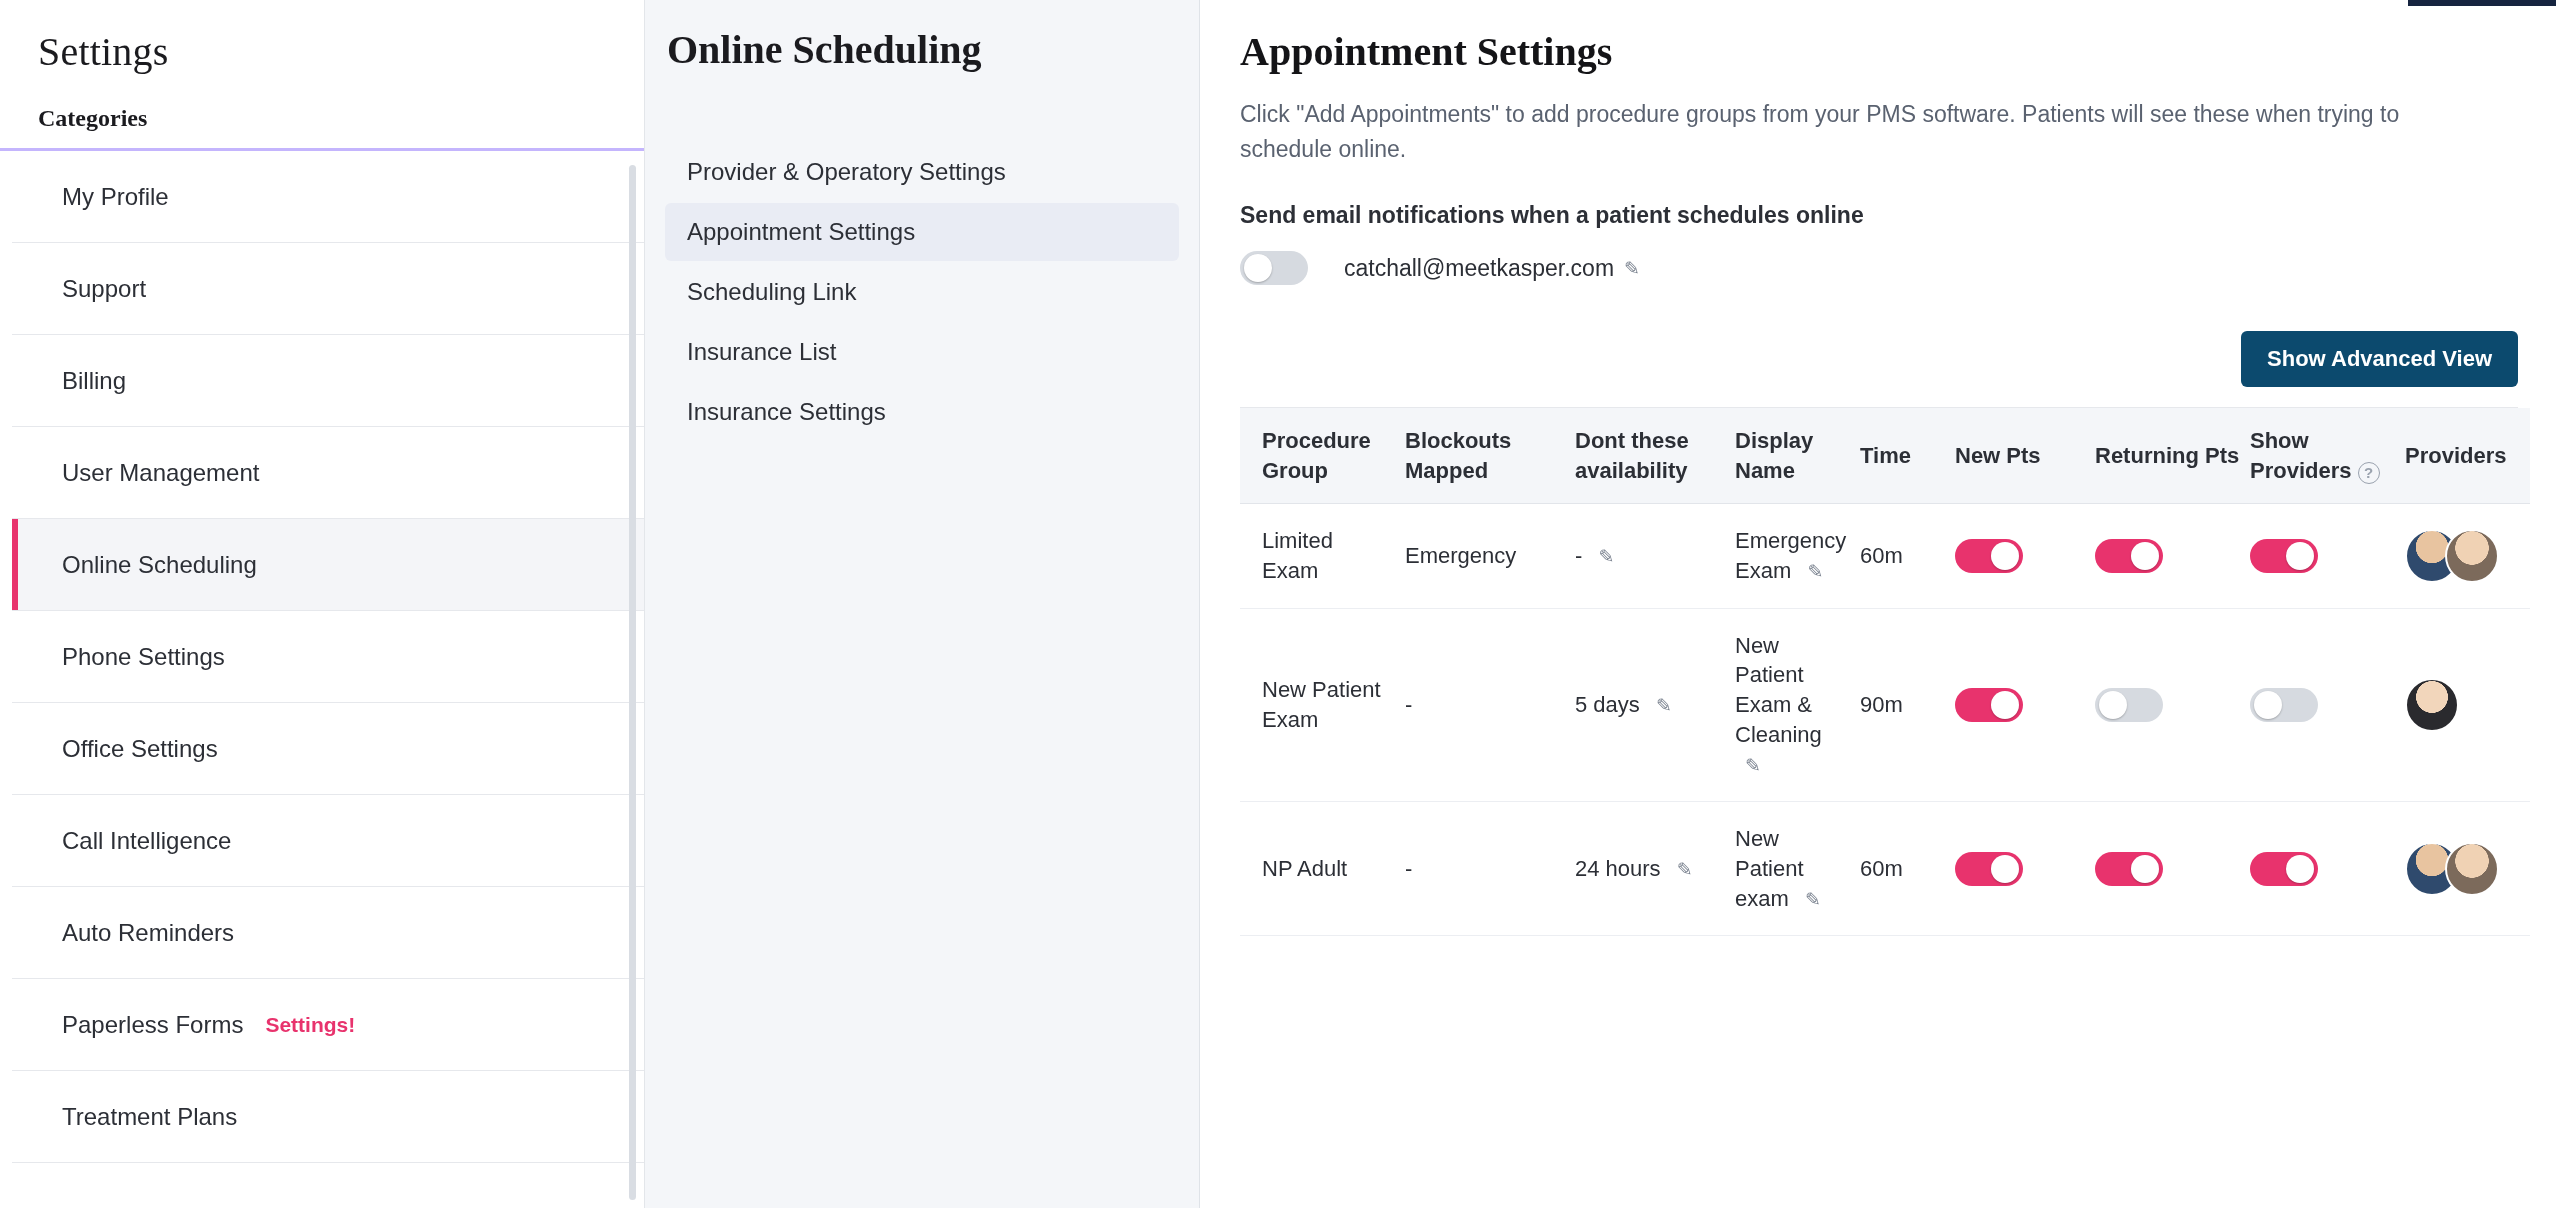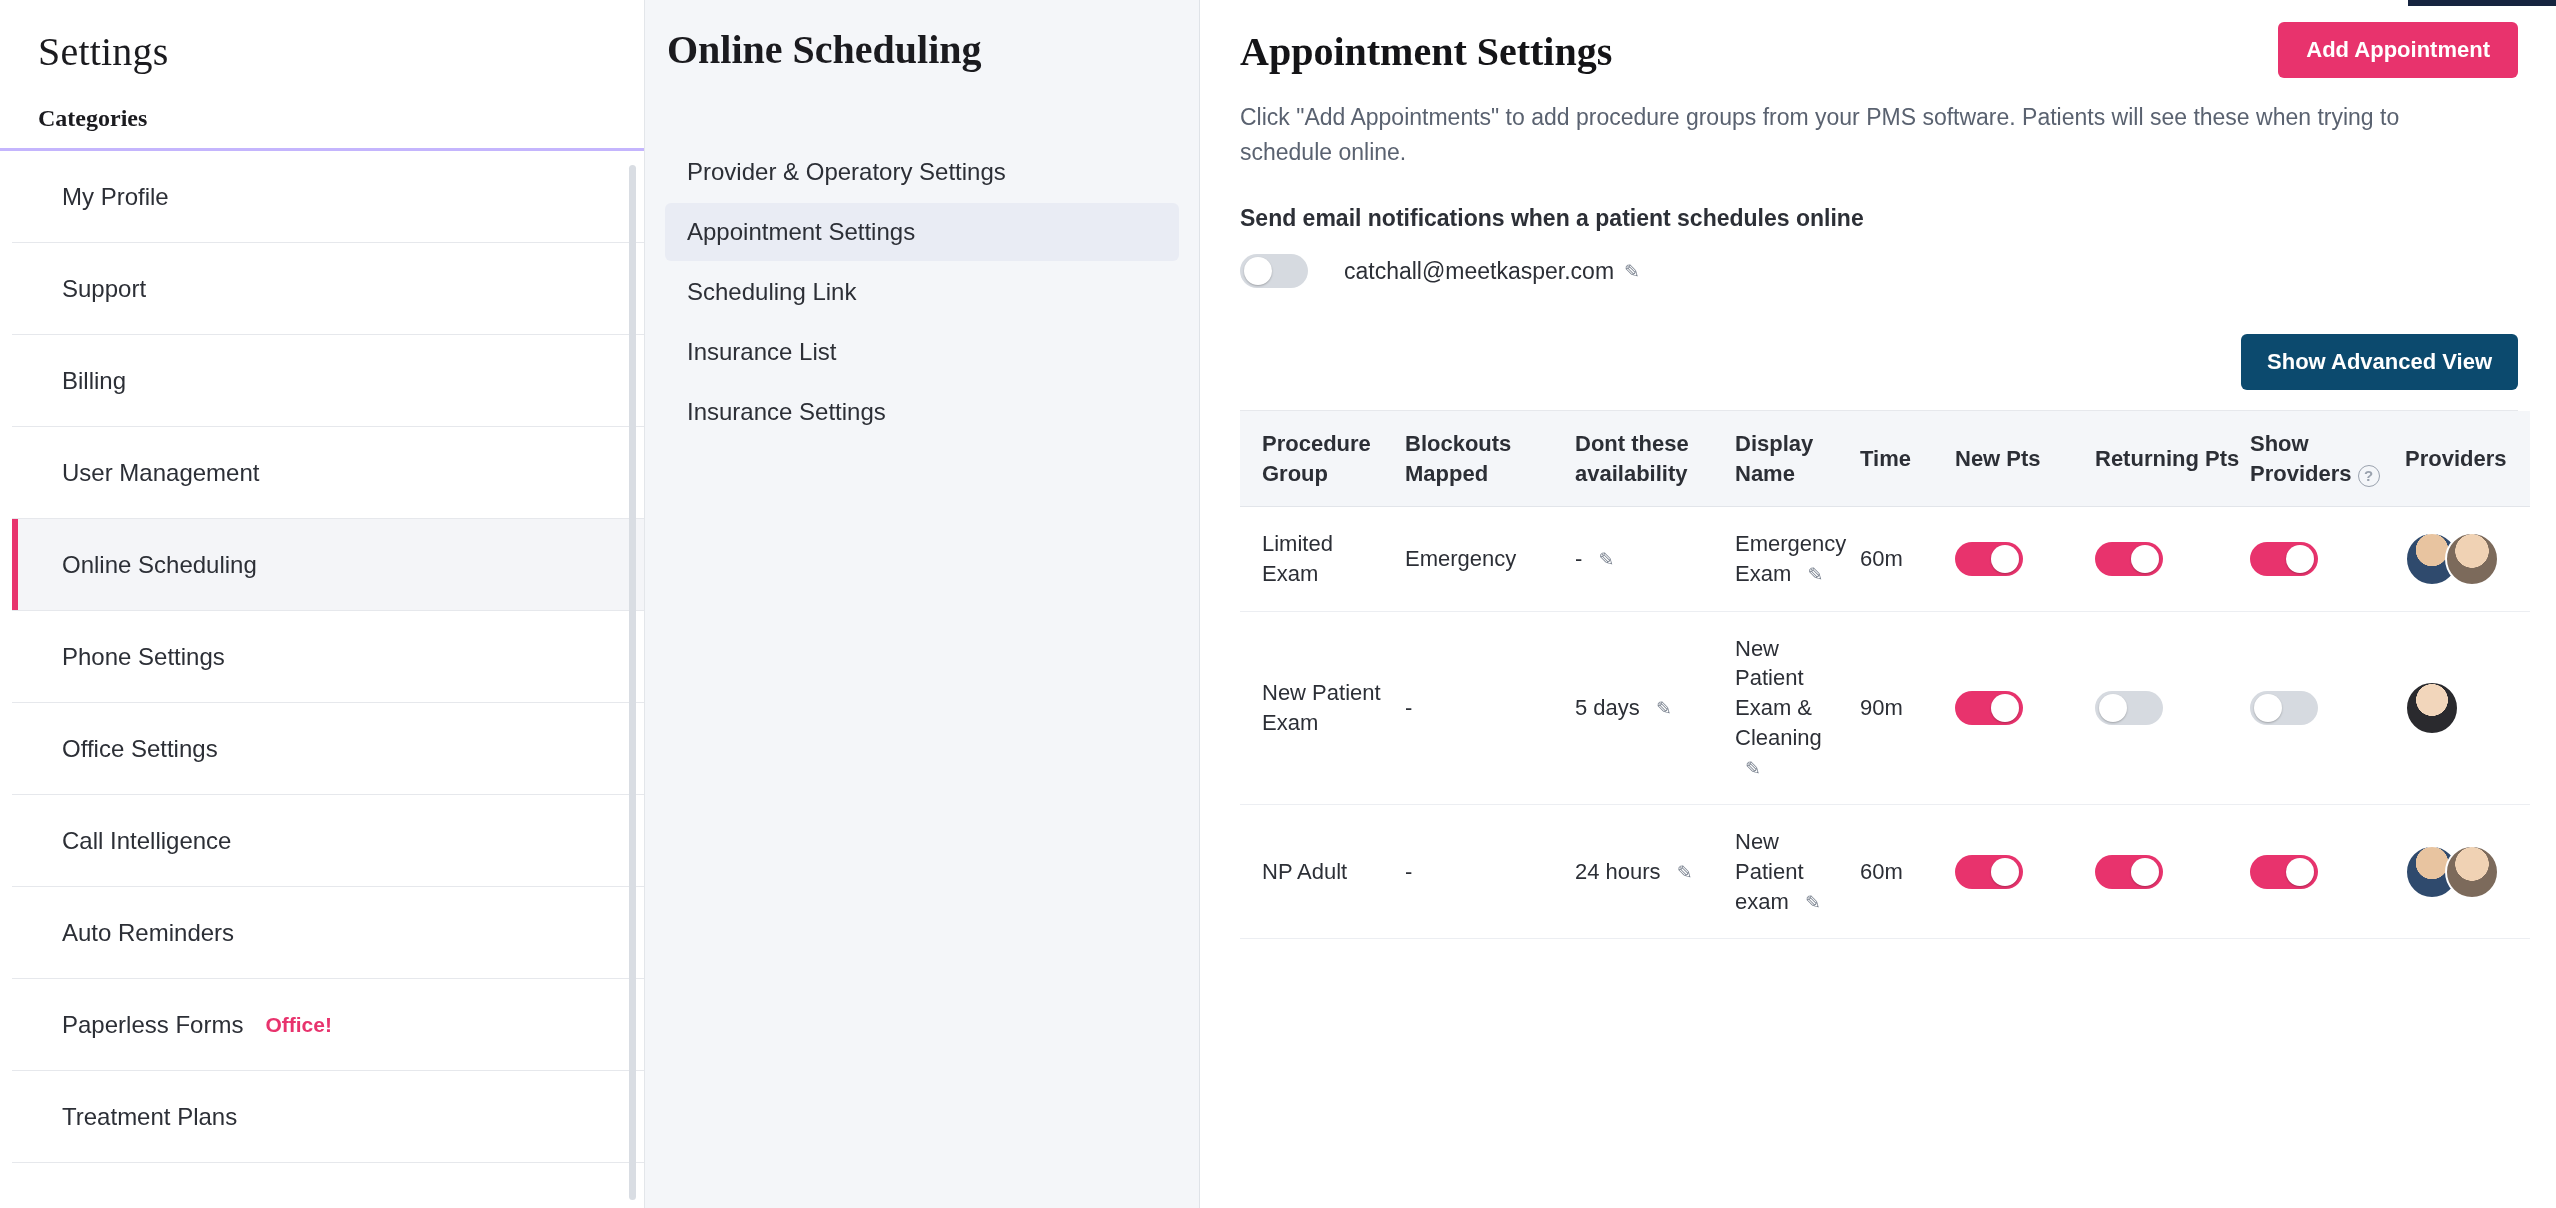--- a/index.html
+++ b/index.html
@@ -315,21 +315,21 @@
         <span>Office Settings</span>
       </div>
       <div class="sidebar-item">
         <span>Call Intelligence</span>
       </div>
       <div class="sidebar-item">
         <span>Auto Reminders</span>
       </div>
       <div class="sidebar-item">
         <span>Paperless Forms</span>
-        <span class="badge">Office!</span>
+        <span class="badge">Settings!</span>
       </div>
       <div class="sidebar-item">
         <span>Treatment Plans</span>
       </div>
     </div>
     <div class="sidebar-scroll"></div>
   </div>
 
   <div class="midnav">
     <div class="midnav-title">Online Scheduling</div>
@@ -348,21 +348,20 @@
     <div class="midnav-item">
       <span>Insurance Settings</span>
     </div>
   </div>
 
   <div class="main">
     <div class="top-accent"></div>
 
     <div class="main-head">
       <div class="main-title">Appointment Settings</div>
-      <button class="btn-primary">Add Appointment</button>
     </div>
 
     <div class="main-desc">Click "Add Appointments" to add procedure groups from your PMS software. Patients will see these when trying to schedule online.</div>
 
     <div class="notif-label">Send email notifications when a patient schedules online</div>
 
     <div class="notif-row">
       <div class="toggle">
         <div class="knob"></div>
       </div>

